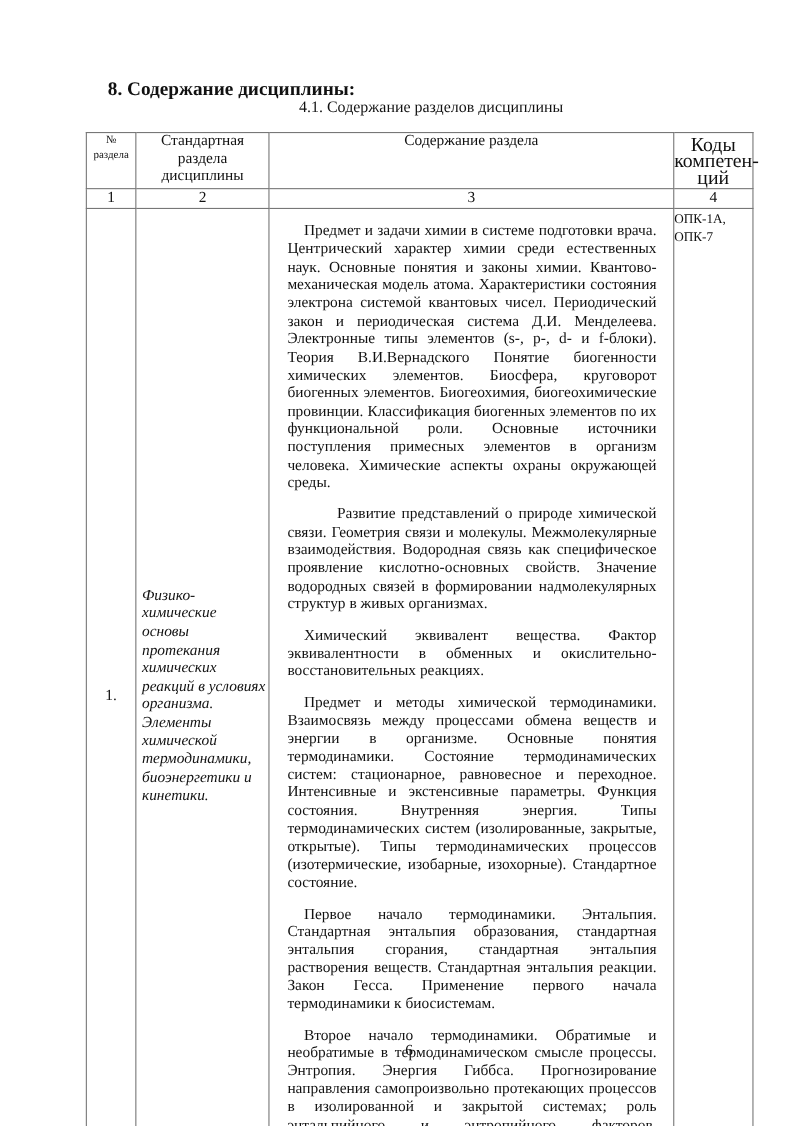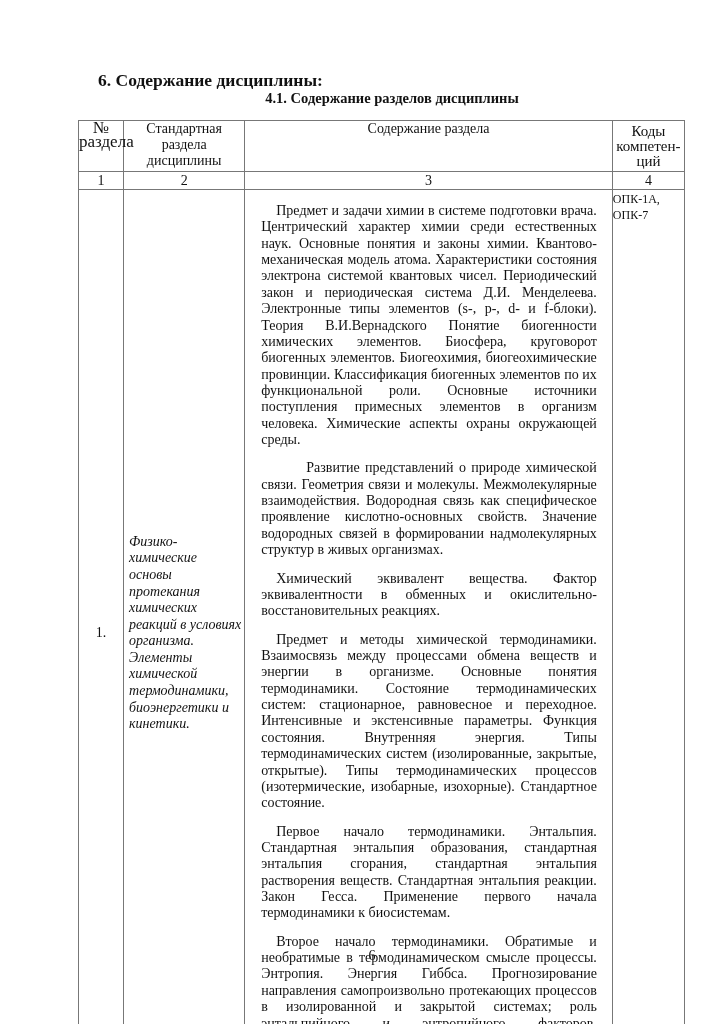--- a/index.html
+++ b/index.html
@@ -1,41 +1,41 @@
 <!DOCTYPE html>
 <html><head>
 <meta charset="utf-8">
 <style>
   html, body { margin: 0; padding: 0; background: #ffffff; }
   body { width: 724px; height: 1024px; position: relative; overflow: hidden;
          font-family: "Liberation Serif", "DejaVu Serif", serif; color: #111; }
   .h1 { position: absolute; left: 98px; top: 70px; font-weight: bold; font-size: 17.5px; }
   .h2 { position: absolute; left: 0; width: 724px; top: 90px; text-align: center; padding-left: 60px; box-sizing: border-box;
-        font-weight: bold; font-size: 14.5px; }
+        font-weight: normal; font-size: 14.5px; }
   table.doc { position: absolute; left: 78px; top: 120px; width: 607px; border-collapse: collapse; table-layout: fixed; }
   table.doc td { border: 1.3px solid #777; vertical-align: top; padding: 0; }
   .c1 { width: 45px; } .c2 { width: 121px; } .c3 { width: 367px; } .c4 { width: 72px; }
   .hdr td { height: 50px; vertical-align: middle; text-align: center; font-size: 14px; line-height: 16px; }
-  .hdr td.small { font-size: 17px; line-height: 14px; }
-  .hdr td.codes { font-size: 15px; line-height: 15px; vertical-align: middle; }
+  .hdr td.small { font-size: 10px; line-height: 14px; }
+  .hdr td.codes { font-size: 18px; line-height: 15px; vertical-align: middle; }
   .num td { height: 17px; text-align: center; font-size: 14px; line-height: 17px; vertical-align: middle; }
   .body td { height: 753px; }
   .body td.rownum { vertical-align: middle; text-align: center; font-size: 14px; }
   .body td.name { vertical-align: middle; font-size: 14px; line-height: 16.6px; padding: 0 3px 0 5px; font-style: italic; }
   .body td.content { font-size: 14px; line-height: 16.36px; padding: 1px 3px 0 4px; text-align: justify; }
   .body td.codes { font-size: 12px; line-height: 16.4px; padding-top: 1px; }
   .para { text-indent: 15px; margin: 12px; }
   .para.wide { text-indent: 45px; }
   .para.last { text-align-last: justify; }
   .pagenum { position: absolute; left: 0; width: 724px; top: 948px; text-align: center; font-size: 14px; padding-left: 20px; box-sizing: border-box; }
 </style>
 </head>
 <body>
 
-<div class="h1">6. Содержание дисциплины:</div>
+<div class="h1">8. Содержание дисциплины:</div>
 <div class="h2">4.1. Содержание разделов дисциплины</div>
 
 <table class="doc">
   <colgroup>
       <col class="c1">
       <col class="c2">
       <col class="c3">
       <col class="c4">
     </colgroup>
   <tbody>

